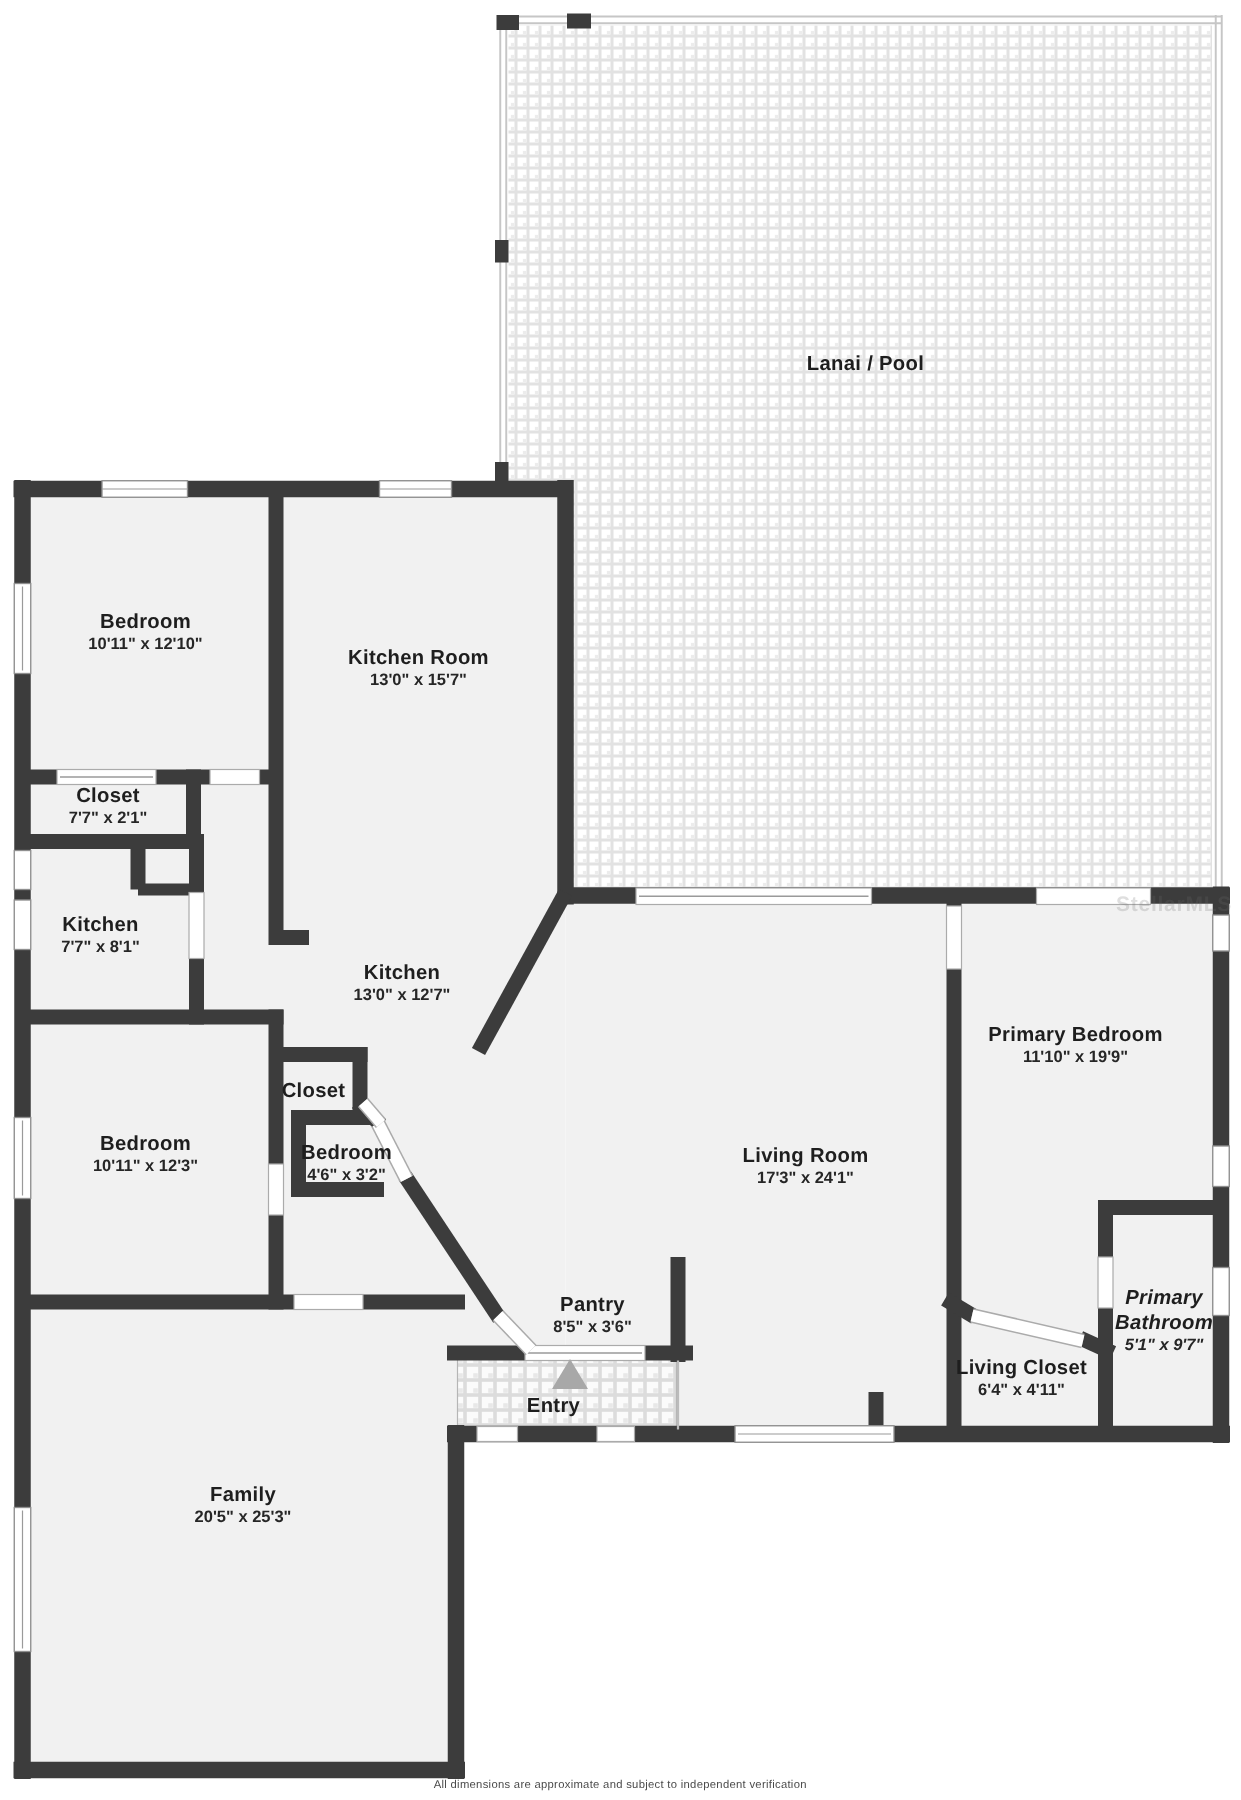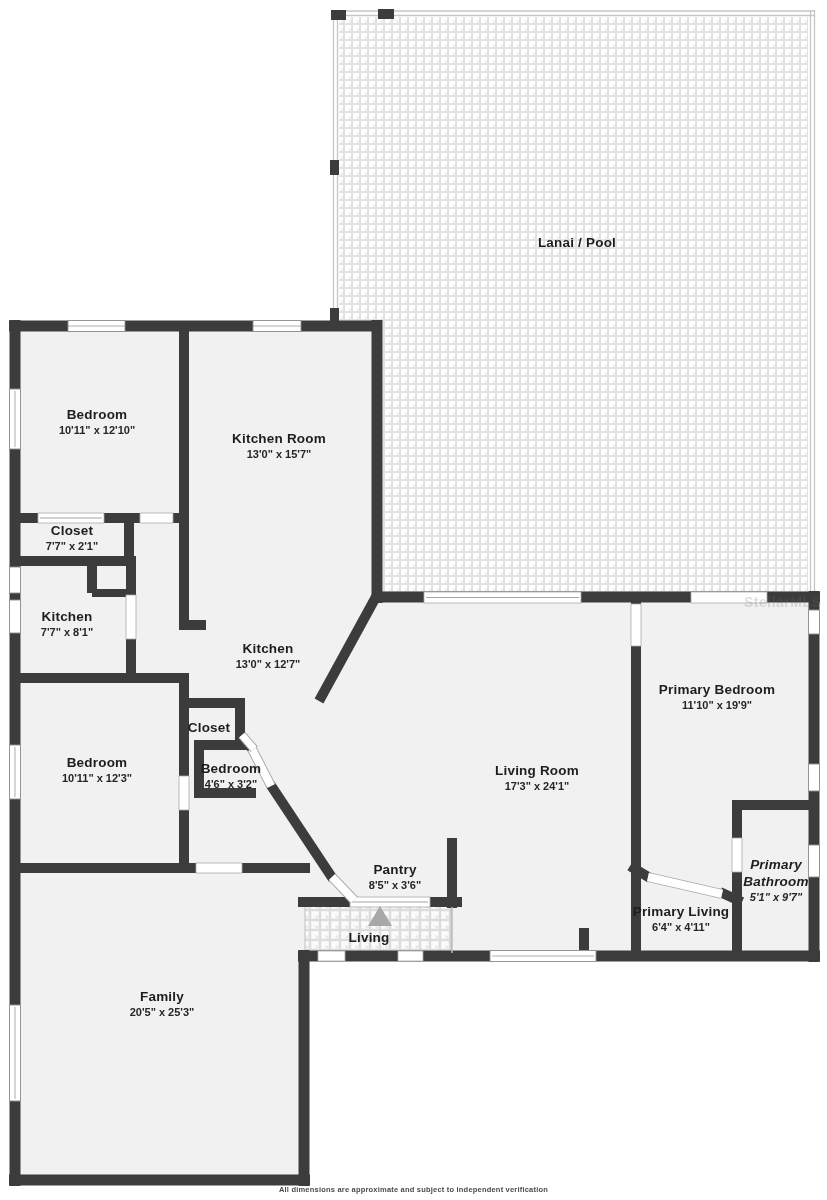--- a/index.html
+++ b/index.html
@@ -7,21 +7,21 @@
          font-family:"Liberation Sans", sans-serif;}
   #plan-svg{position:absolute;left:0;top:0;}
   .room-label{position:absolute;transform:translate(-50%,-50%);text-align:center;line-height:1.25;
               color:#1e1e1e;white-space:nowrap;}
   .room-label .rn{display:block;font-size:13.5px;font-weight:700;letter-spacing:.2px;}
   .room-label .rd{display:block;font-size:11px;font-weight:700;color:#262626;}
   .room-label.wrap{white-space:normal;max-width:80px;font-style:italic;}
   #watermark{position:absolute;left:744px;top:594px;font-size:14px;font-weight:700;
              color:rgba(110,110,110,0.22);letter-spacing:.5px;}
   #footer-note{position:absolute;left:50%;top:1185px;transform:translateX(-50%);
-               font-size:7.5px;color:#4a4a4a;letter-spacing:.2px;font-weight:bold;}
+               font-size:7.5px;color:#4a4a4a;letter-spacing:.2px;}
 </style>
 </head>
 <body>
 
 <div id="stage">
 
 <svg id="plan-svg" width="827" height="1200" viewBox="0 0 827 1200">
   <defs>
     <pattern id="pav" width="8" height="8" patternUnits="userSpaceOnUse">
       <rect width="8" height="8" fill="#e2e2e2"></rect>
@@ -203,33 +203,33 @@
 </div>
 <div class="room-label" style="left:537px;top:778px">
   <span class="rn">Living Room</span>
   <span class="rd">17'3" x 24'1"</span>
 </div>
 <div class="room-label" style="left:717px;top:697px">
   <span class="rn">Primary Bedroom</span>
   <span class="rd">11'10" x 19'9"</span>
 </div>
 <div class="room-label" style="left:681px;top:919px">
-  <span class="rn">Primary Living</span>
+  <span class="rn">Living Closet</span>
   <span class="rd">6'4" x 4'11"</span>
 </div>
 <div class="room-label wrap" style="left:776px;top:881px">
   <span class="rn">Primary Bathroom</span>
   <span class="rd">5'1" x 9'7"</span>
 </div>
 <div class="room-label" style="left:395px;top:877px">
   <span class="rn">Pantry</span>
   <span class="rd">8'5" x 3'6"</span>
 </div>
 <div class="room-label" style="left:369px;top:938px">
-  <span class="rn">Living</span>
+  <span class="rn">Entry</span>
 </div>
 <div class="room-label" style="left:162px;top:1004px">
   <span class="rn">Family</span>
   <span class="rd">20'5" x 25'3"</span>
 </div>
 
 <div id="watermark">StellarMLS</div>
 <div id="footer-note">All dimensions are approximate and subject to independent verification</div>
 
 </div>

